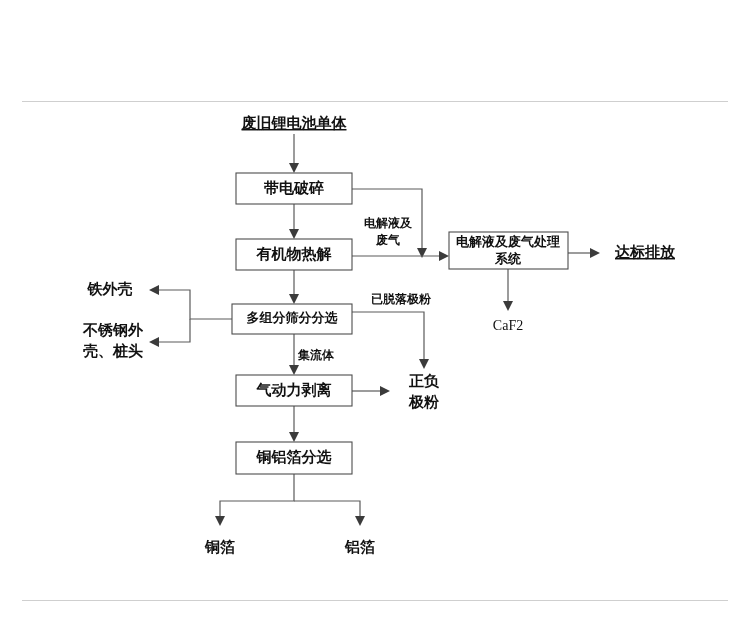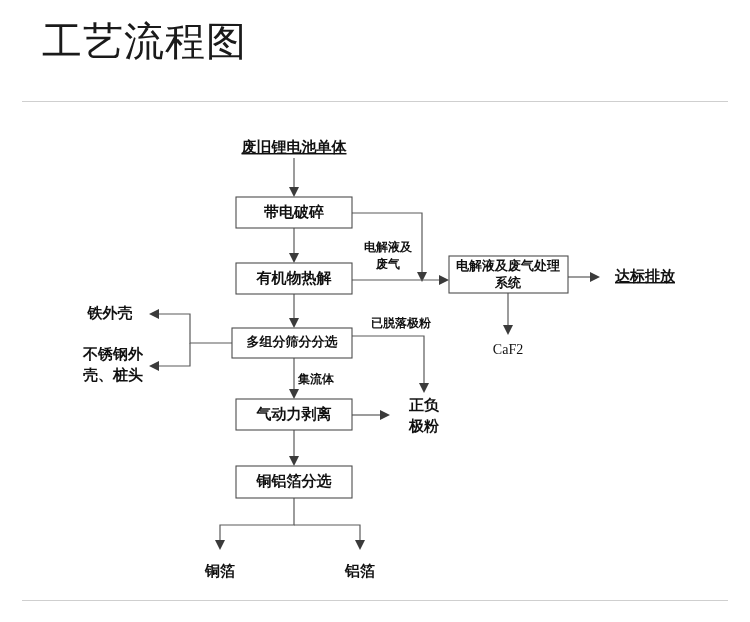--- a/index.html
+++ b/index.html
@@ -38,21 +38,21 @@
     position: absolute;
     left: 22px;
     top: 600px;
     width: 706px;
     height: 1px;
     background: #cfcfcf;
   }
   #flow-canvas {
     position: absolute;
     left: 0;
-    top: 108px;
+    top: 84px;
     width: 750px;
     height: 498px;
   }
   svg { display: block; }
   .node-box {
     fill: #ffffff;
     stroke: #4d4d4d;
     stroke-width: 1.1;
   }
   .conn {
@@ -104,21 +104,20 @@
     text-anchor: middle;
     dominant-baseline: middle;
     font-family: "Liberation Serif", "DejaVu Serif", serif;
   }
 </style>
 </head>
 <body>
 
 <div id="page">
 
-  <div id="page-title">工艺流程图</div>
   <div id="title-rule"></div>
 
   <div id="flow-canvas">
     <svg width="750" height="498" viewBox="0 0 750 498" xmlns="http://www.w3.org/2000/svg">
 
       <g>
         <line class="conn" x1="294" y1="50" x2="294" y2="81"></line>
         <polygon class="arrow-head" points="294,89 289,79 299,79"></polygon>
       </g>
 

